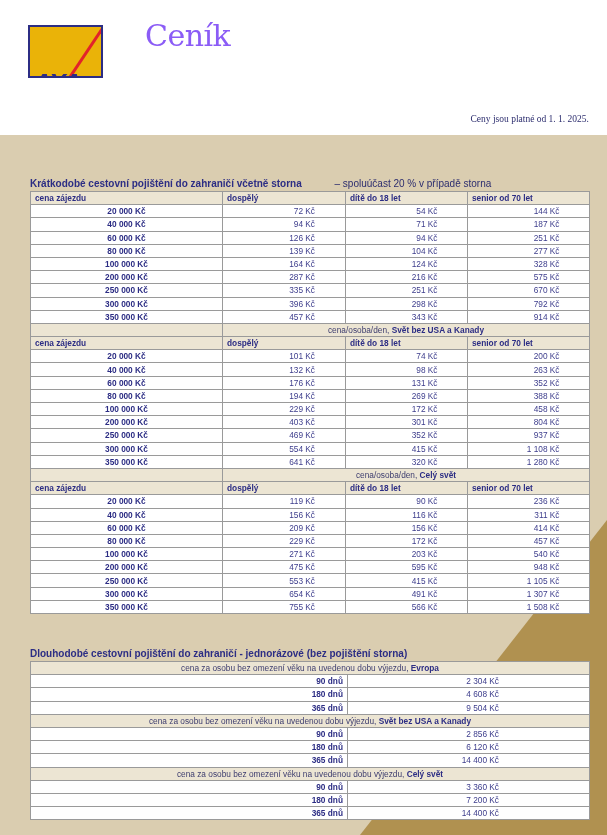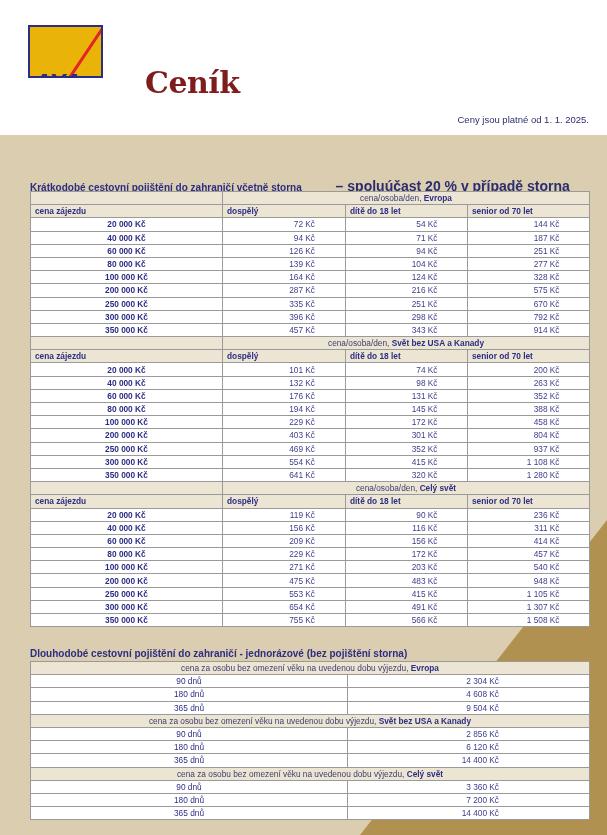--- a/index.html
+++ b/index.html
@@ -12,54 +12,54 @@
   }
   .header { position: absolute; left: 0; top: 0; width: 607px; height: 135px; background: #ffffff; }
   .logo {
     position: absolute; left: 28px; top: 25px; width: 75px; height: 53px;
     border: 2px solid #2c2d84; background: #eab308; overflow: hidden;
   }
   .logo svg { position: absolute; left: 0; top: 0; }
   .title {
     position: absolute; left: 145px; top: 18px;
     font-family: "DejaVu Serif", "Liberation Serif", serif;
-    font-weight: bold; font-size: 30px; color: #7f1d1d; letter-spacing: -0.5px; margin-top: 47px;
+    font-weight: normal; font-size: 30px; color: #8b5cf6; letter-spacing: -0.5px;
   }
   .validity {
     position: absolute; right: 18px; top: 114px;
-    font-size: 9.5px; color: #2c2d6e;
+    font-size: 9.5px; color: #2c2d6e; font-family: Liberation Serif, serif;
   }
   .band {
     position: absolute; left: 0; top: 135px; width: 607px; height: 700px;
     background: #dacdb0;
   }
   .gold {
     position: absolute; left: 0; top: 0; width: 607px; height: 835px;
     pointer-events: none;
   }
   .section-title {
     position: absolute; left: 30px;
     font-size: 10px; font-weight: bold; color: #2c2d84; white-space: nowrap;
   }
-  .section-title .sub { font-weight: bold; font-size: 14px; color: #2c2d6e; padding-left: 30px; }
+  .section-title .sub { font-weight: normal; font-size: 10px; color: #2c2d6e; padding-left: 30px; }
   table.price {
     position: absolute; left: 30px; width: 559px;
     border-collapse: collapse; border: 1.5px solid #3c3c3c;
     background: #ffffff;
     font-size: 8.3px; line-height: 12px;
     table-layout: fixed;
   }
   table.price td { border: 1px solid #9a9a9a; height: 13.2px; padding: 0 4px; white-space: nowrap; }
   tr.region td { background: #ece5d3; text-align: center; color: #3c3c6e; }
   tr.region td b { color: #2c2d84; }
   tr.colhead td { background: #ece5d3; text-align: left; font-weight: bold; color: #2c2d84; }
   tr.datarow td.trip { text-align: center; font-weight: bold; color: #2c2d84; margin-left: 19px; }
   tr.datarow td.val { text-align: center; color: #3d3d8c; }
   tr.datarow td.val span { display: inline-block; width: 62px; text-align: right; }
-  tr.ldata td.dur { font-weight: normal; color: #2c2d84; text-align: center; }
+  tr.ldata td.dur { font-weight: bold; color: #2c2d84; text-align: right; }
   tr.ldata td.lval { color: #3d3d8c; text-align: right; padding-right: 90px; }
 </style>
 </head>
 <body>
 
 <div class="band"></div>
 <svg class="gold" width="607" height="835" viewBox="0 0 607 835">
   <polygon points="607,520 607,835 360,835" fill="#b09150"></polygon>
 </svg>
 
@@ -79,24 +79,20 @@
 </div>
 
 <table class="price" id="short-table" style="top:191px;">
   <colgroup>
     <col style="width:192px">
       <col style="width:123px">
       <col style="width:122px">
       <col style="width:122px">
   </colgroup>
   <tbody id="short-body">
-      <tr class="region">
-        <td></td>
-        <td colspan="3"><span>cena/osoba/den, </span><b>Evropa</b></td>
-      </tr>
       <tr class="colhead">
         <td>cena zájezdu</td>
         <td>dospělý</td>
         <td>dítě do 18 let</td>
         <td>senior od 70 let</td>
       </tr>
       <tr class="datarow">
         <td class="trip">20 000 Kč</td>
         <td class="val"><span>72 Kč</span></td>
         <td class="val"><span>54 Kč</span></td>
@@ -174,21 +170,21 @@
       </tr>
       <tr class="datarow">
         <td class="trip">60 000 Kč</td>
         <td class="val"><span>176 Kč</span></td>
         <td class="val"><span>131 Kč</span></td>
         <td class="val"><span>352 Kč</span></td>
       </tr>
       <tr class="datarow">
         <td class="trip">80 000 Kč</td>
         <td class="val"><span>194 Kč</span></td>
-        <td class="val"><span>145 Kč</span></td>
+        <td class="val"><span>269 Kč</span></td>
         <td class="val"><span>388 Kč</span></td>
       </tr>
       <tr class="datarow">
         <td class="trip">100 000 Kč</td>
         <td class="val"><span>229 Kč</span></td>
         <td class="val"><span>172 Kč</span></td>
         <td class="val"><span>458 Kč</span></td>
       </tr>
       <tr class="datarow">
         <td class="trip">200 000 Kč</td>
@@ -250,21 +246,21 @@
       </tr>
       <tr class="datarow">
         <td class="trip">100 000 Kč</td>
         <td class="val"><span>271 Kč</span></td>
         <td class="val"><span>203 Kč</span></td>
         <td class="val"><span>540 Kč</span></td>
       </tr>
       <tr class="datarow">
         <td class="trip">200 000 Kč</td>
         <td class="val"><span>475 Kč</span></td>
-        <td class="val"><span>483 Kč</span></td>
+        <td class="val"><span>595 Kč</span></td>
         <td class="val"><span>948 Kč</span></td>
       </tr>
       <tr class="datarow">
         <td class="trip">250 000 Kč</td>
         <td class="val"><span>553 Kč</span></td>
         <td class="val"><span>415 Kč</span></td>
         <td class="val"><span>1 105 Kč</span></td>
       </tr>
       <tr class="datarow">
         <td class="trip">300 000 Kč</td>

